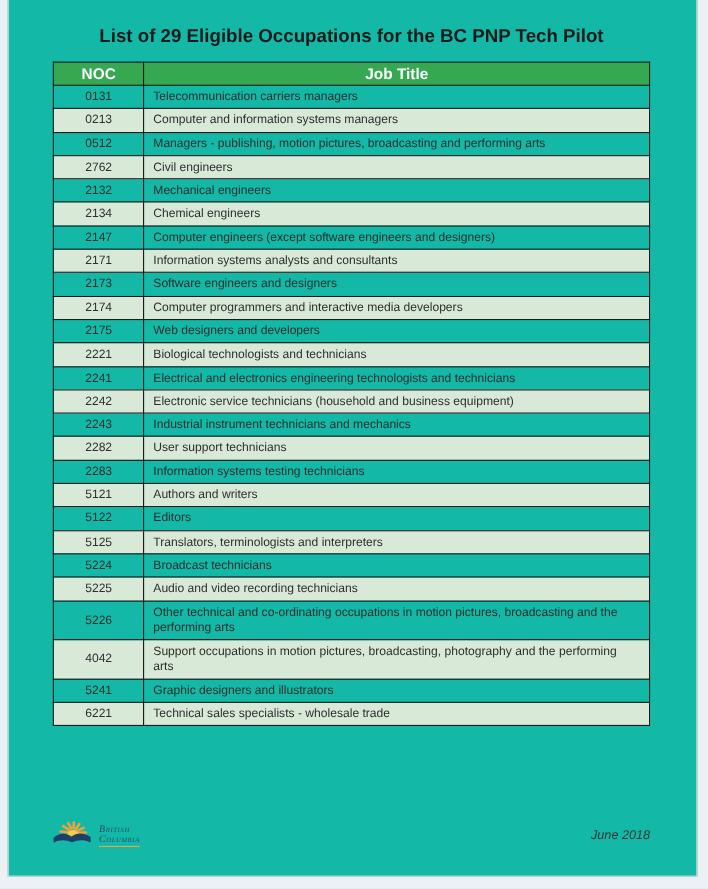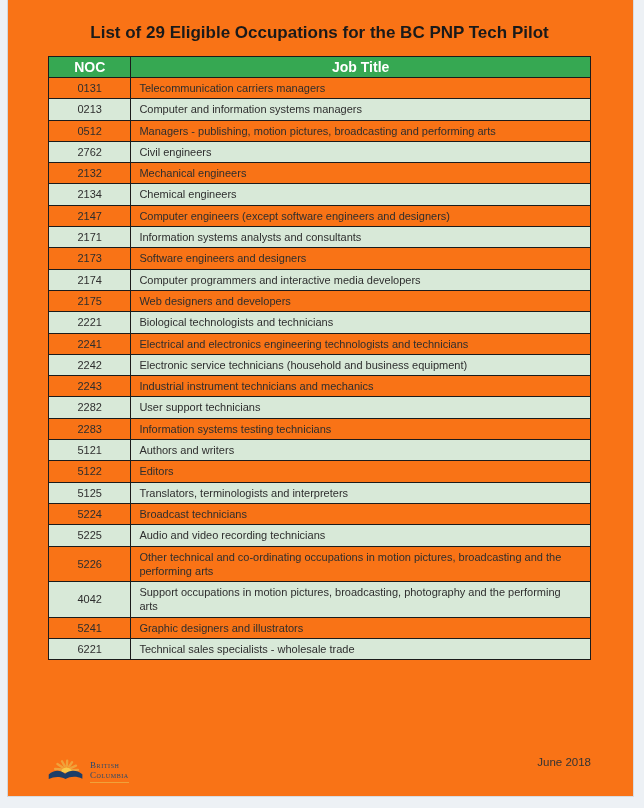--- a/index.html
+++ b/index.html
@@ -7,21 +7,21 @@
     width: 644px; height: 808px;
     background: #edf1f5;
     font-family: "Liberation Sans", sans-serif;
     overflow: hidden;
     position: relative;
   }
   .page {
     position: absolute;
     left: 7px; top: 0;
     width: 627px; height: 797px;
-    background: #f97316;
+    background: #14b8a6;
     border-left: 1px solid #d3d7da;
     border-right: 1px solid #d9dcdf;
     border-bottom: 1px solid #d9dcdf;
   }
   .content { padding: 0 42px 0 40px; }
   .doc-title {
     margin: 23px 0 13px 0;
     text-align: center;
     font-size: 17px;
     font-weight: bold;
@@ -47,23 +47,25 @@
     font-size: 11px;
     color: #2e2e2e;
     padding: 3px 8px;
     height: 18px;
     line-height: 1.3;
   }
   .occ-table td.noc-cell { text-align: center; }
   .occ-table tbody tr:nth-child(even) td { background: var(--row-green, #d8e9d8); }
   .footer {
     position: absolute;
-    left: 38px; right: 42px; bottom: 8px;
+    left: 38px; right: 42px; bottom: 20px;
     display: flex;
     justify-content: space-between;
+    align-items: center;
+    font-style: italic;
   }
   .logo { display: flex; align-items: center; gap: 4px; }
   .logo-text {
     font-family: "Liberation Serif", serif;
     font-variant: small-caps;
     font-size: 9px;
     line-height: 1.05;
     letter-spacing: 0.6px;
     color: var(--logo-navy, #27496f);
     border-bottom: 1.5px solid var(--logo-orange, #f0a23a);

